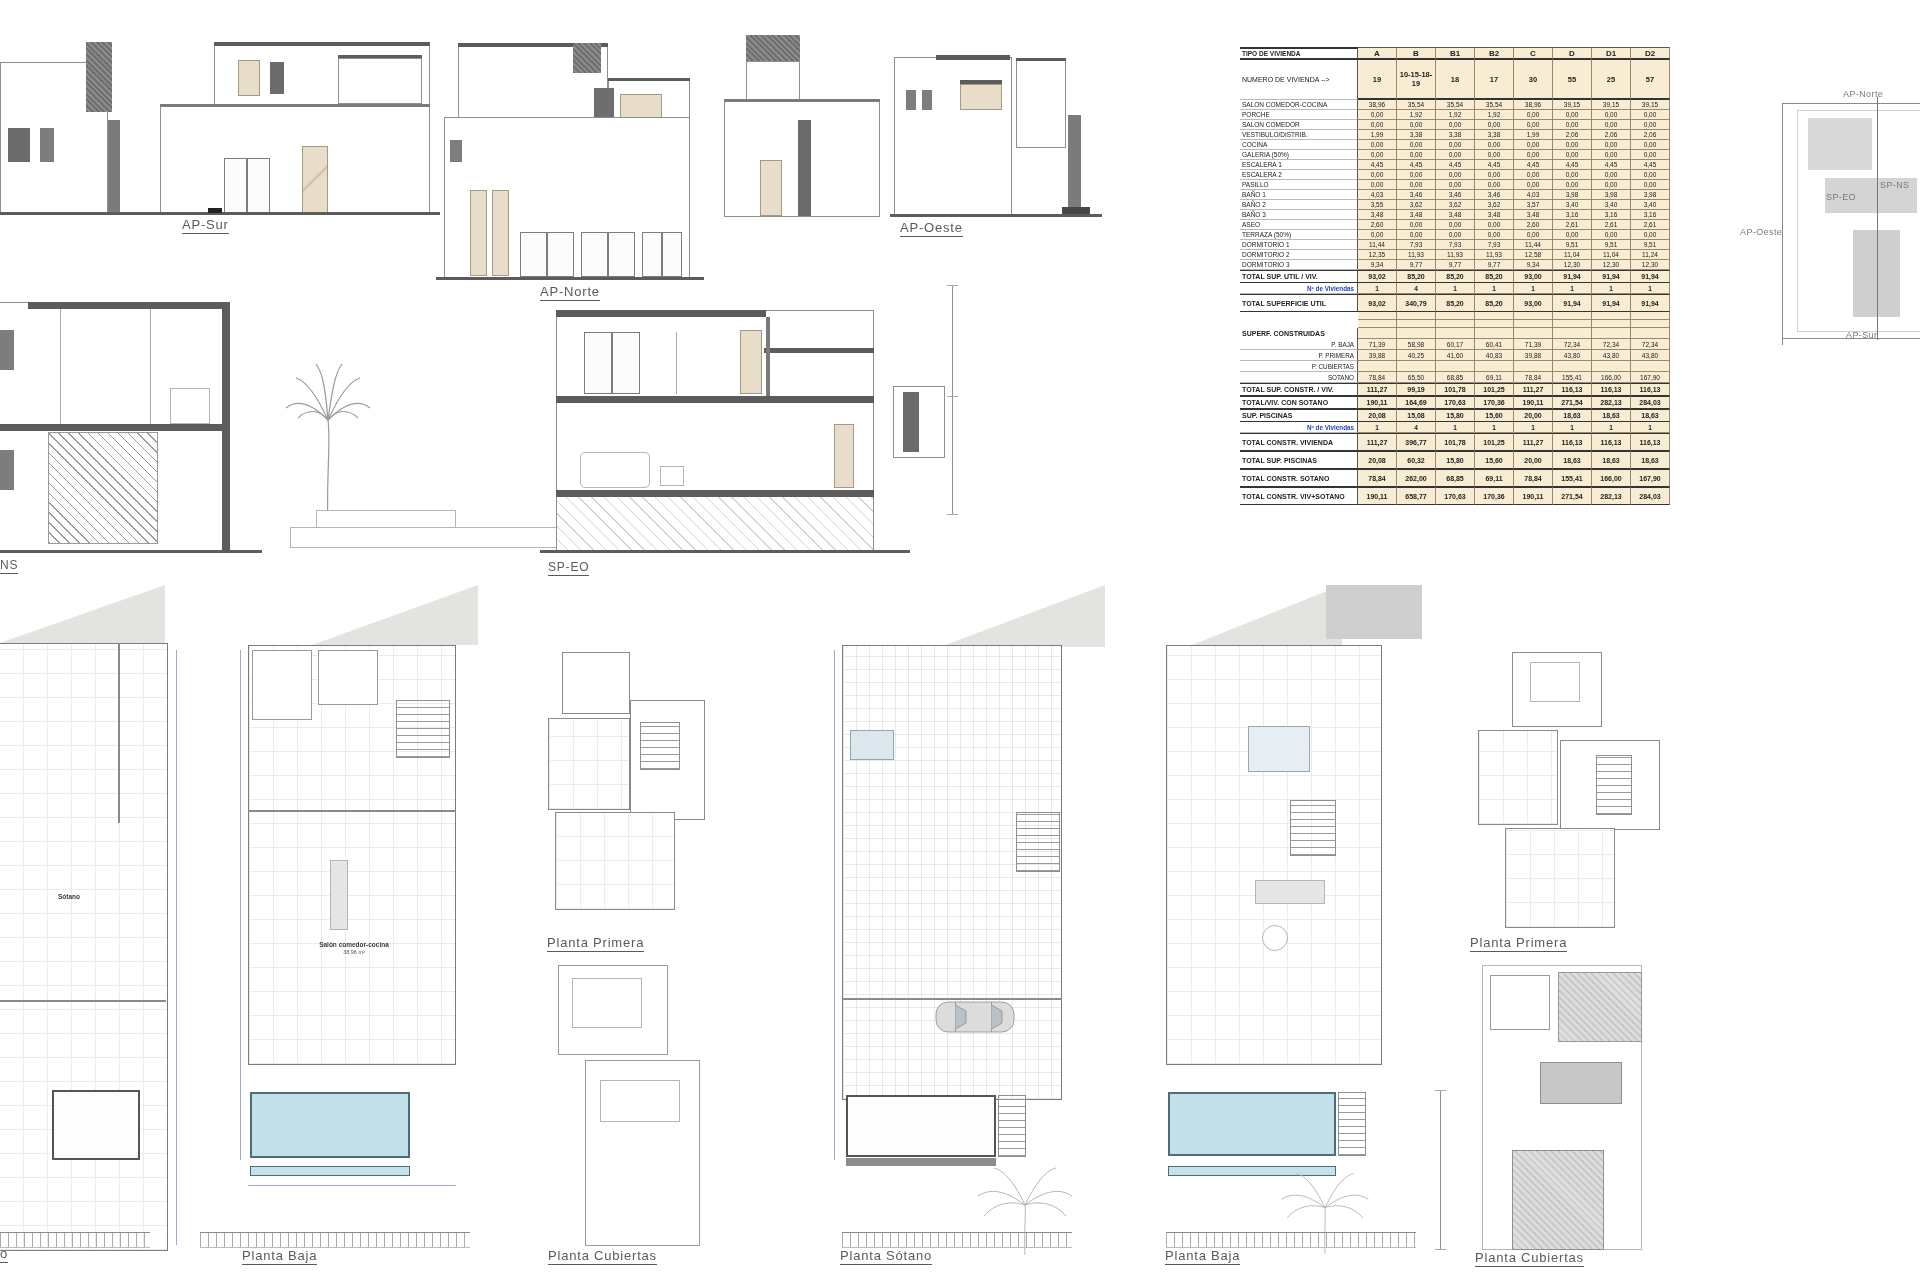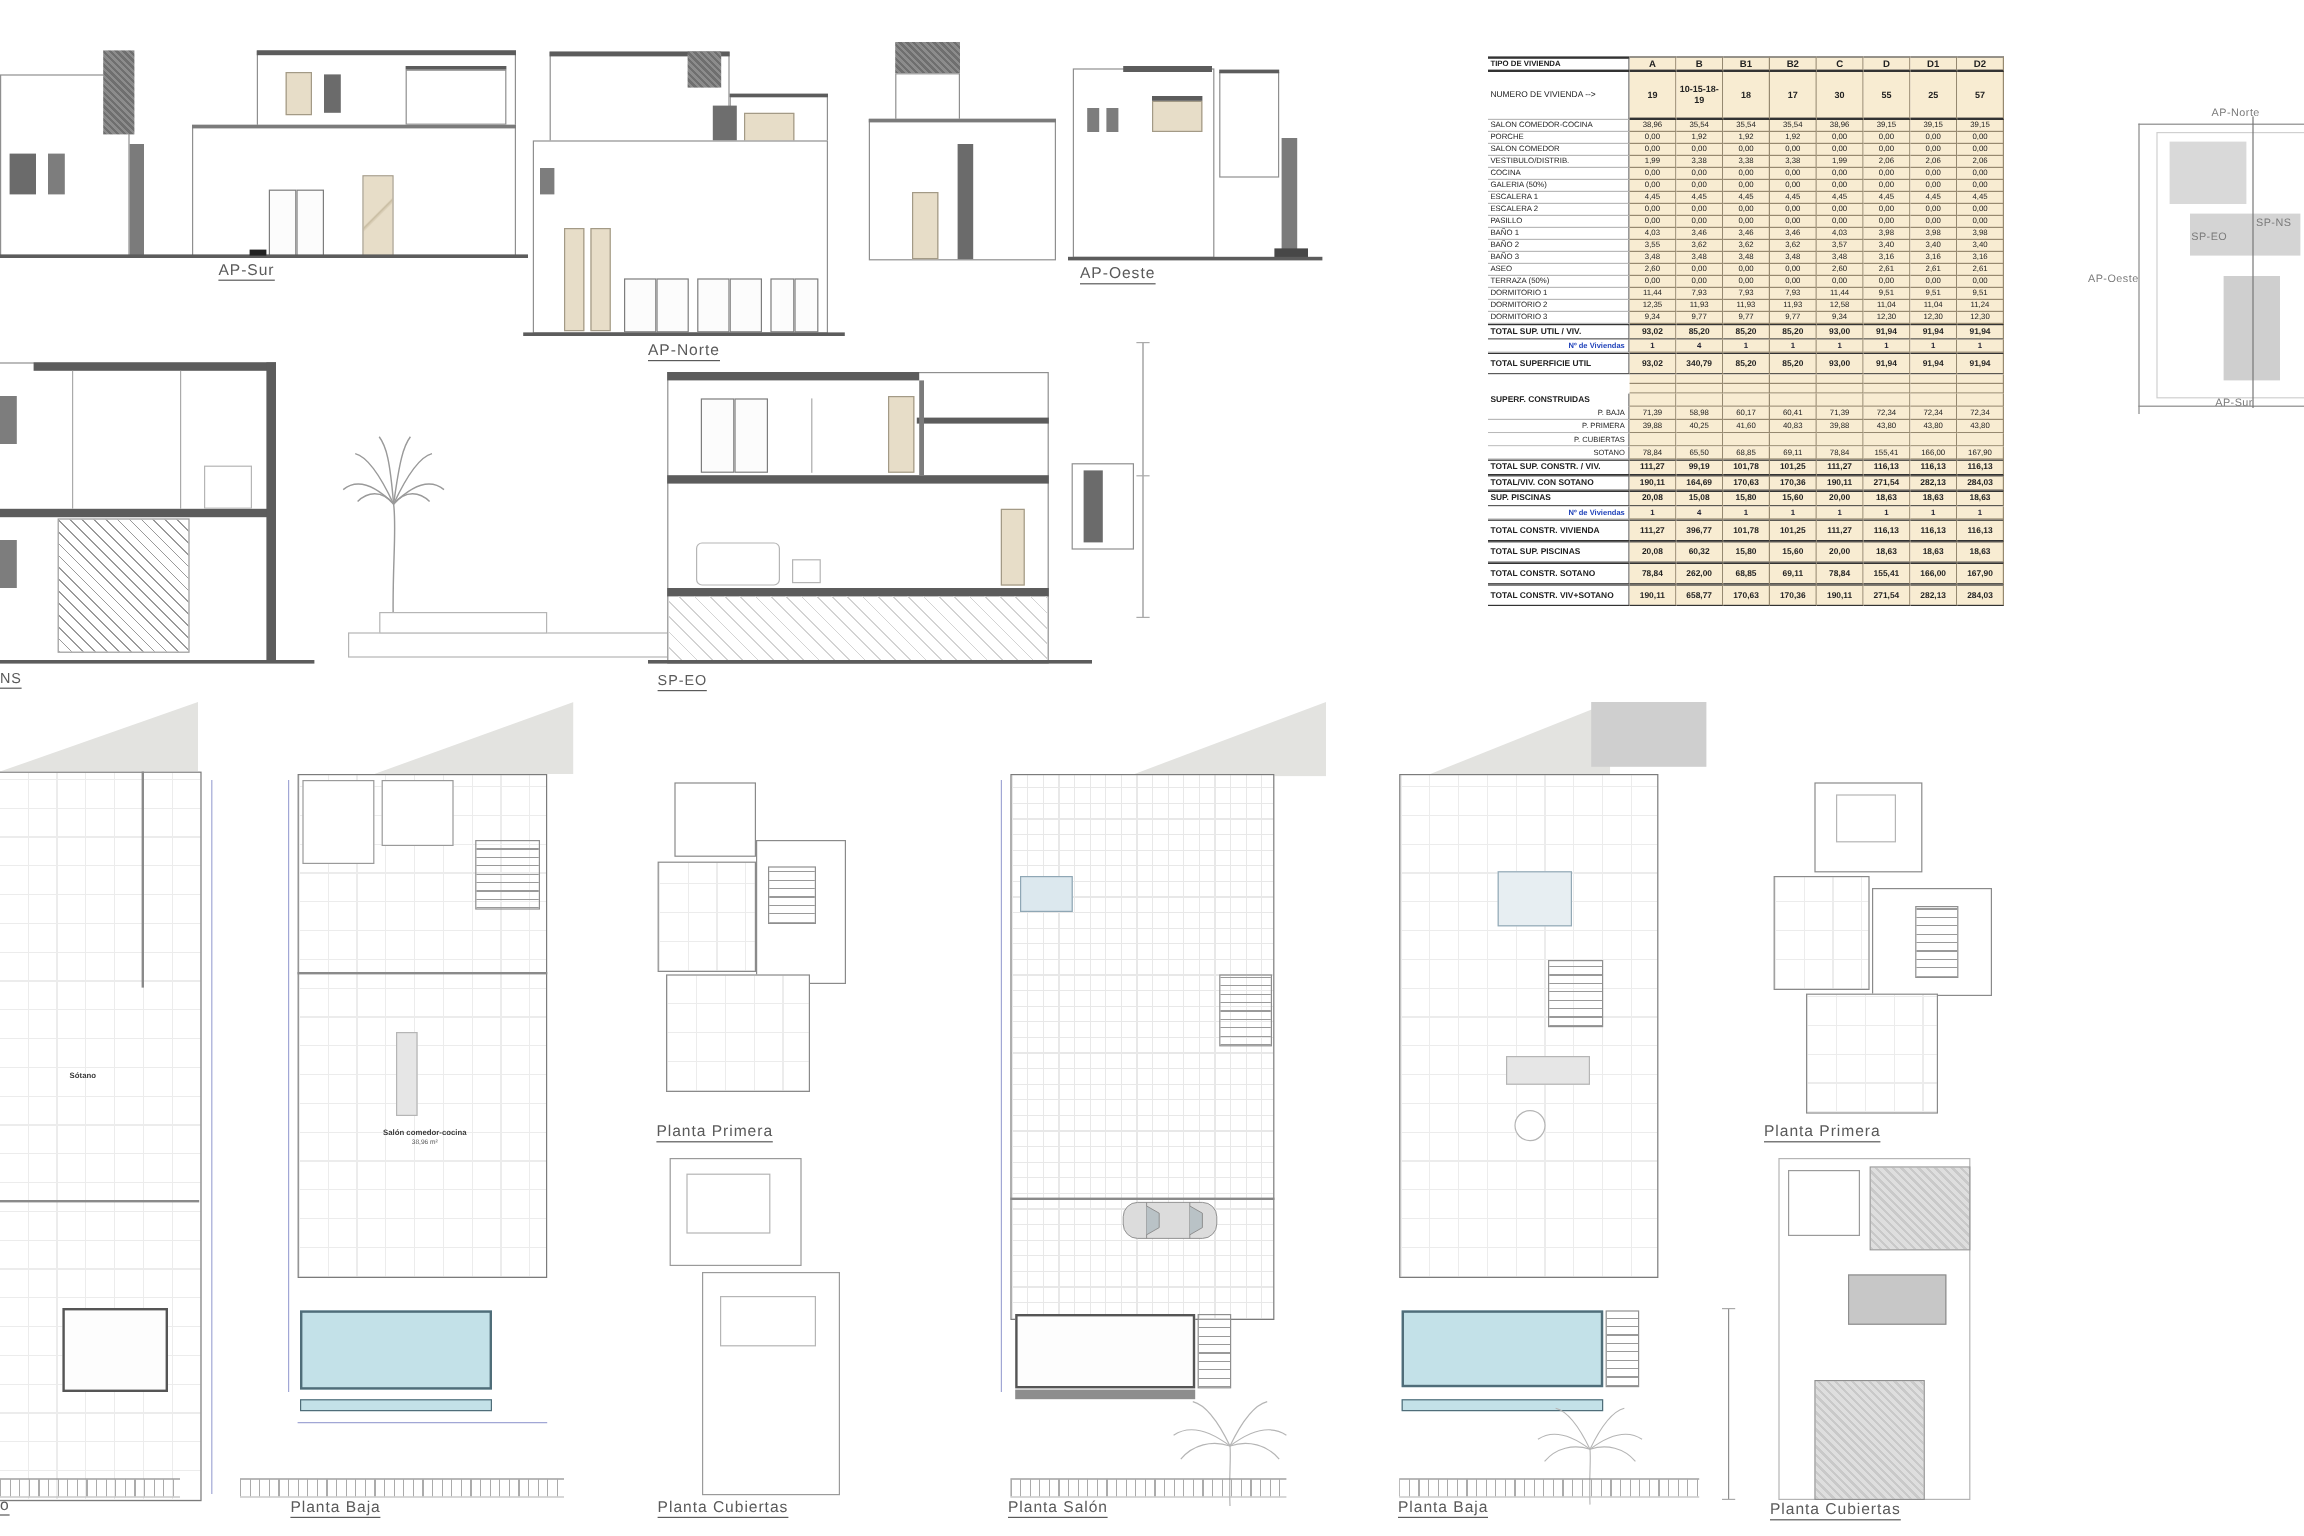--- a/index.html
+++ b/index.html
@@ -704,21 +704,21 @@
         <path d="M65 45 C45 30 30 28 18 36"></path>
           <path d="M65 45 C85 30 100 28 112 36"></path>
         <path d="M65 45 C52 18 42 10 34 8"></path>
           <path d="M65 45 C78 18 88 10 96 8"></path>
         <path d="M65 45 C50 40 34 44 24 56"></path>
           <path d="M65 45 C80 40 96 44 106 56"></path>
       </g>
     </svg>
     <div class="tk" style="left:842px;top:1232px;width:230px;height:14px;"></div>
     <div class="dimv" style="left:834px;top:650px;height:510px;"></div>
-    <span class="lbl" style="left:840px;top:1248px;">Planta Salón</span>
+    <span class="lbl" style="left:840px;top:1248px;">Planta Sótano</span>
   </div>
 
   <div>
     <div class="wedge" style="left:1182px;top:585px;width:160px;height:64px;clip-path:polygon(0 100%,100% 0,100% 100%);"></div>
     <div class="a" style="left:1326px;top:585px;width:96px;height:54px;background:#cfcfcf;"></div>
     <div class="o fg" style="left:1166px;top:645px;width:216px;height:420px;border-color:#7b7b7b;"></div>
     <div class="a" style="left:1248px;top:726px;width:62px;height:46px;background:#e7eef2;border:1px solid #93a9b6;box-sizing:border-box;"></div>
     <div class="stair" style="left:1290px;top:800px;width:46px;height:56px;"></div>
     <div class="ol" style="left:1255px;top:880px;width:70px;height:24px;background:#e6e6e6;"></div>
     <div class="ol" style="left:1262px;top:925px;width:26px;height:26px;border-radius:50%;"></div>

